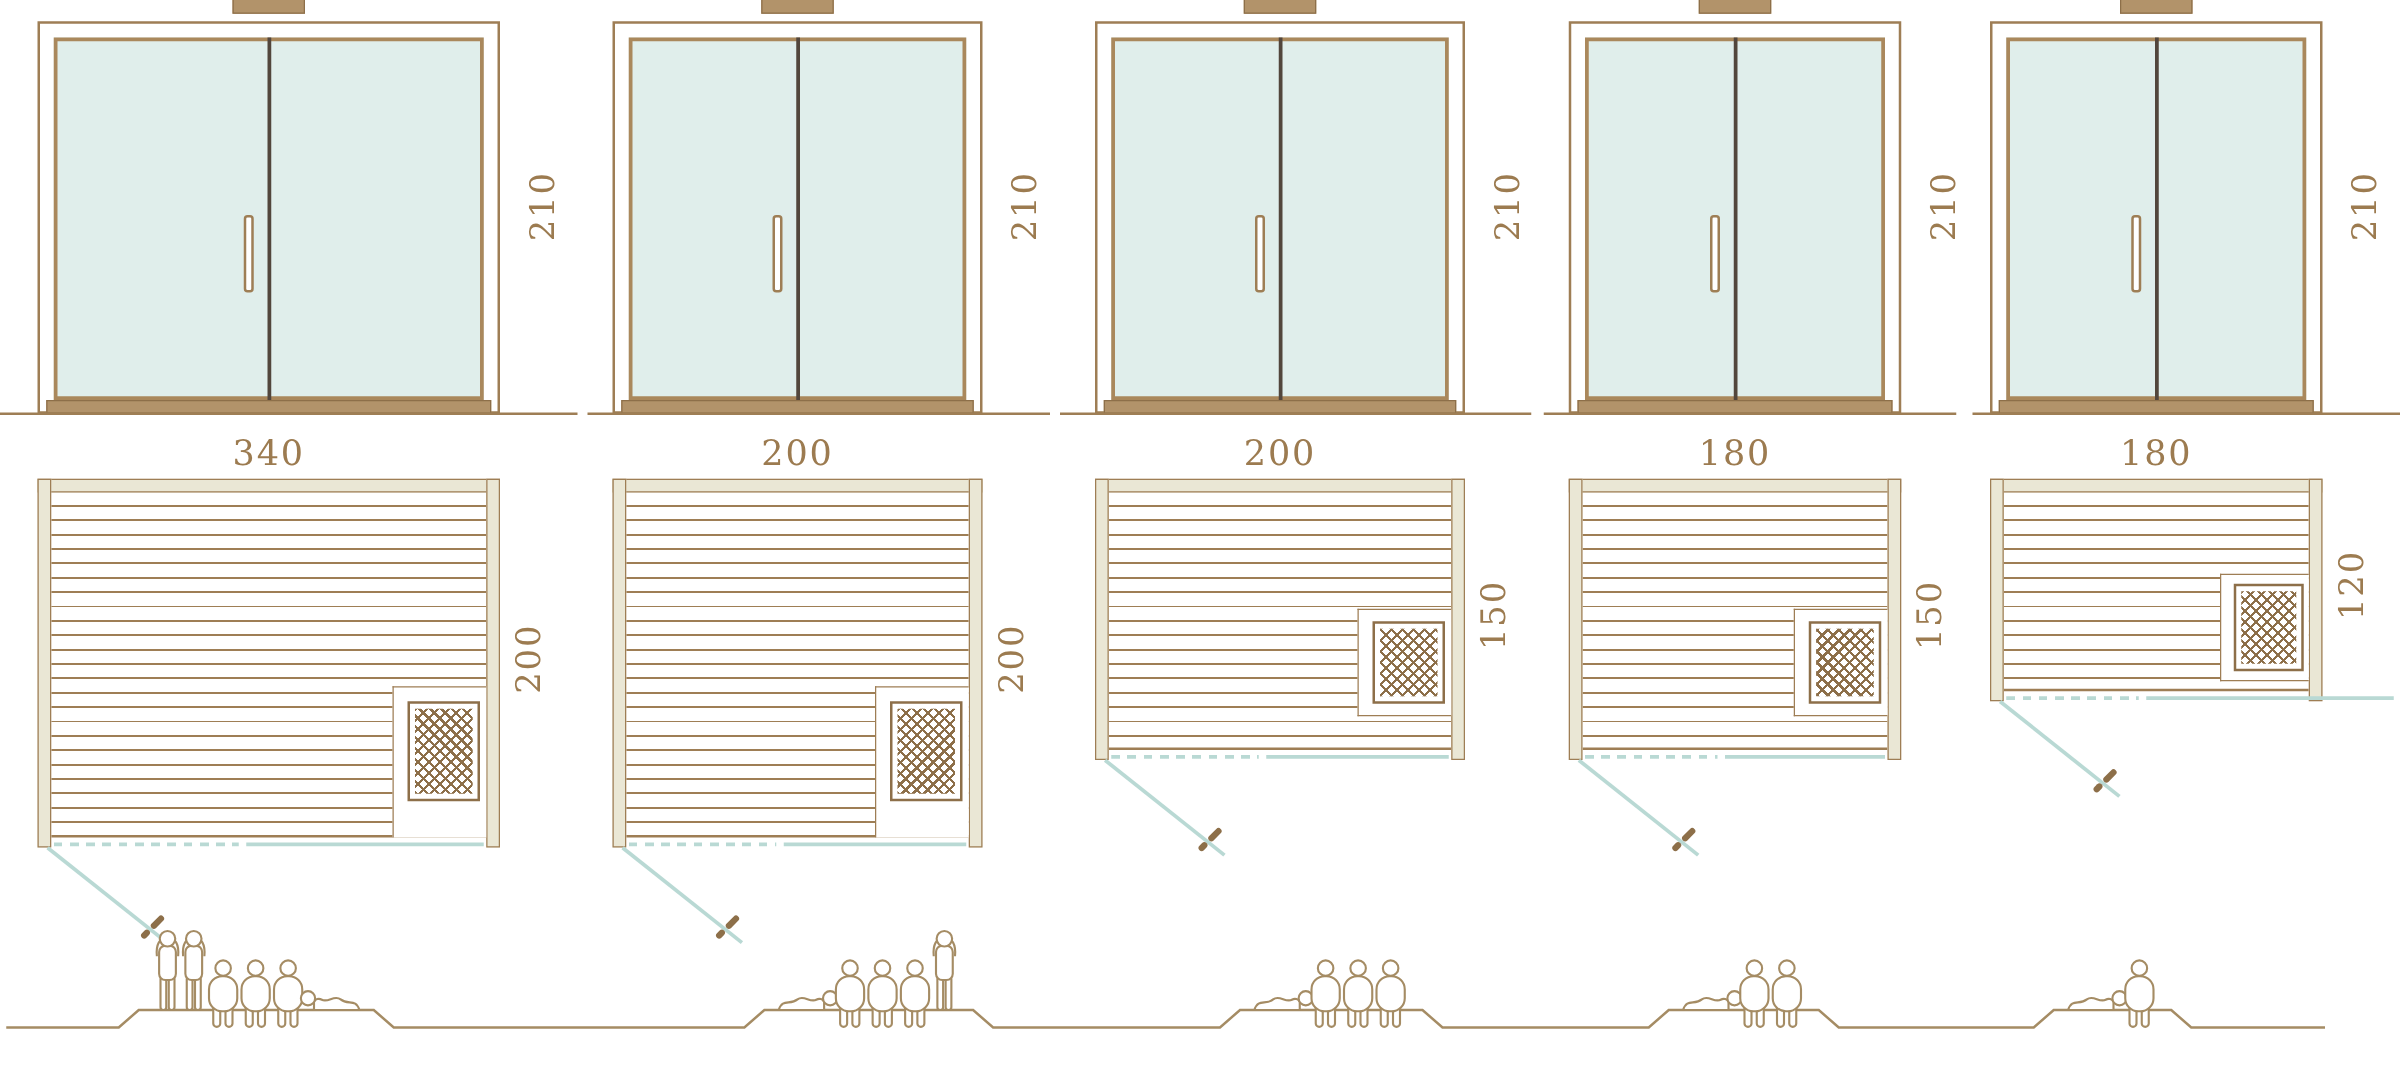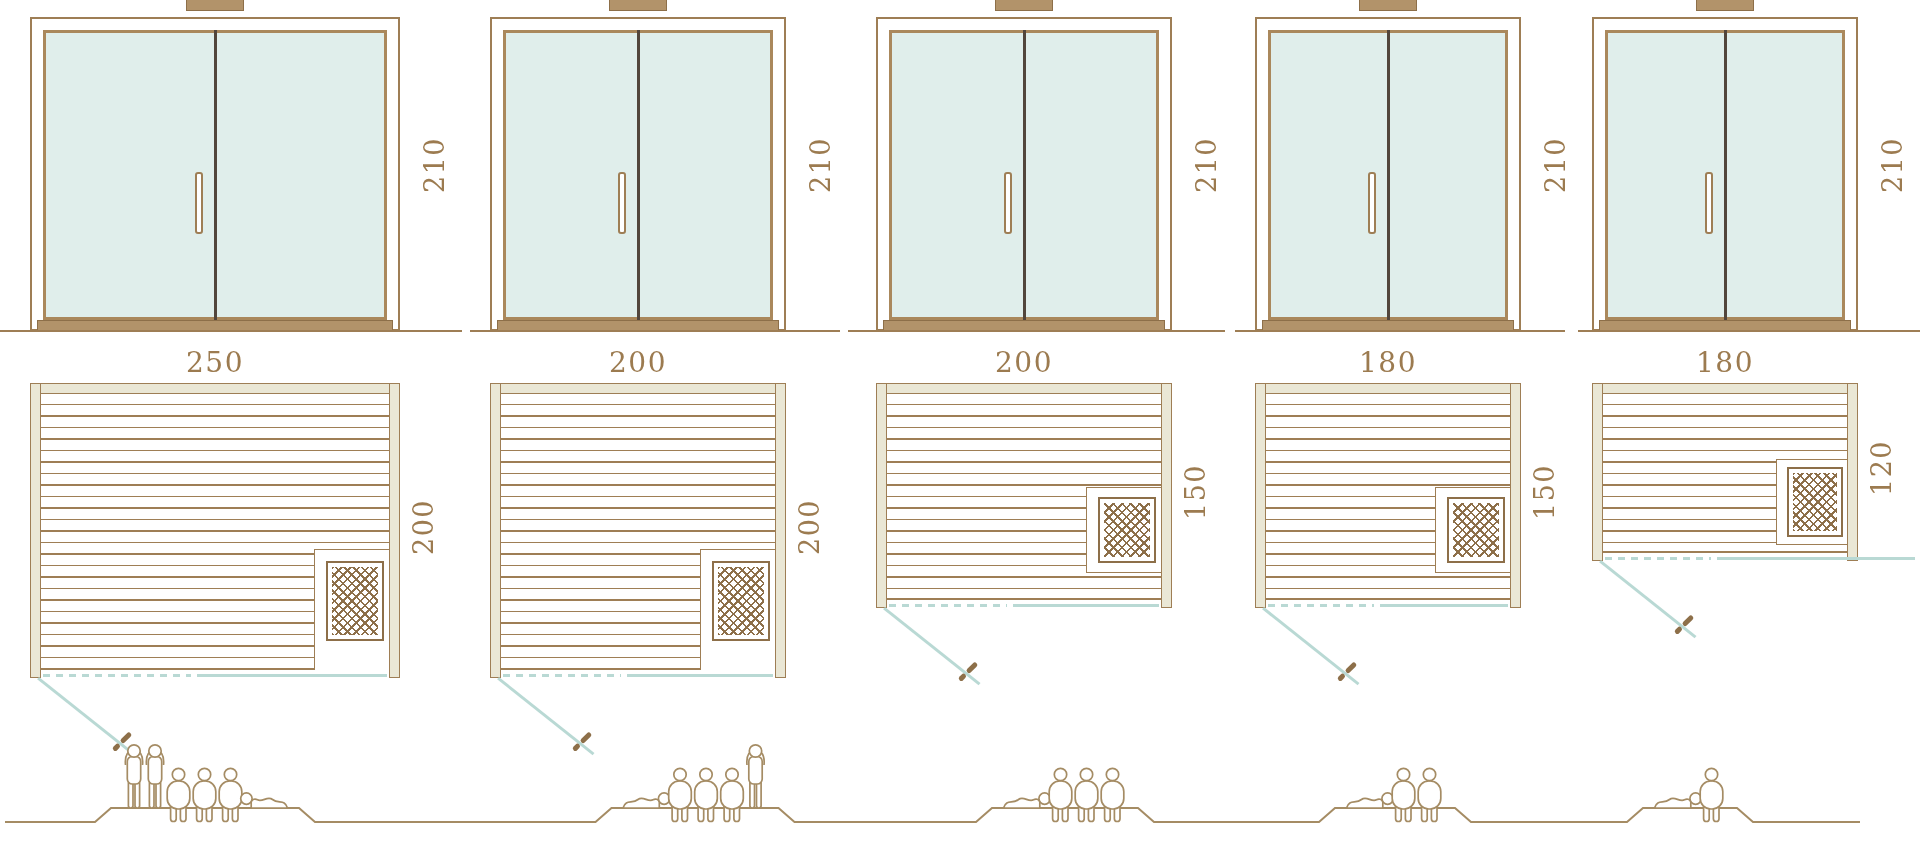--- a/index.html
+++ b/index.html
@@ -47,21 +47,21 @@
     <div class="abs heater" style="left: 326px; top: 561px; width: 58px; height: 80px;">
       <div class="hatch"></div>
     </div>
     <div class="abs dash" style="left: 43px; top: 674px; width: 148px; height: 3px;"></div>
     <div class="abs" style="left: 197px; top: 674px; width: 190px; height: 2.5px; background: var(--teal);"></div>
     <div class="abs" style="left: 39px; top: 677px; width: 122px; height: 2.5px; background: var(--teal); transform: rotate(38.5deg); transform-origin: 0px 0px;"></div>
     <div class="abs" style="left: 116px; top: 729px; width: 10px; height: 26px; transform: rotate(45deg);">
       <div class="capsule" style="top: 0px; height: 13px;"></div>
       <div class="capsule" style="top: 16px; height: 8px;"></div>
     </div>
-    <div class="abs hlabel" style="left: 155px; top: 346px;">250</div>
+    <div class="abs hlabel" style="left: 155px; top: 346px;">340</div>
     <div class="abs vlabel" style="left: 383px; top: 511.5px;">200</div>
     <div class="abs door-cap" style="left: 609px; top: -4px; width: 58px; height: 15px;"></div>
     <div class="abs door-frame" style="left: 490px; top: 17px; width: 296px; height: 314px;"></div>
     <div class="abs door-glass" style="left: 503px; top: 30px; width: 270px; height: 290px;"></div>
     <div class="abs door-sill" style="left: 497px; top: 320px; width: 282px; height: 11px;"></div>
     <div class="abs" style="left: 636.5px; top: 30px; width: 3px; height: 290px; background: var(--divider);"></div>
     <div class="abs door-handle" style="left: 618px; top: 172px; width: 8px; height: 62px;"></div>
     <div class="abs" style="left: 470px; top: 330px; width: 370px; height: 2px; background: var(--brown);"></div>
     <div class="abs vlabel" style="left: 780px; top: 150px;">210</div>
     <div class="abs planks" style="left: 501px; top: 394px; width: 274px; height: 276px;"></div>

